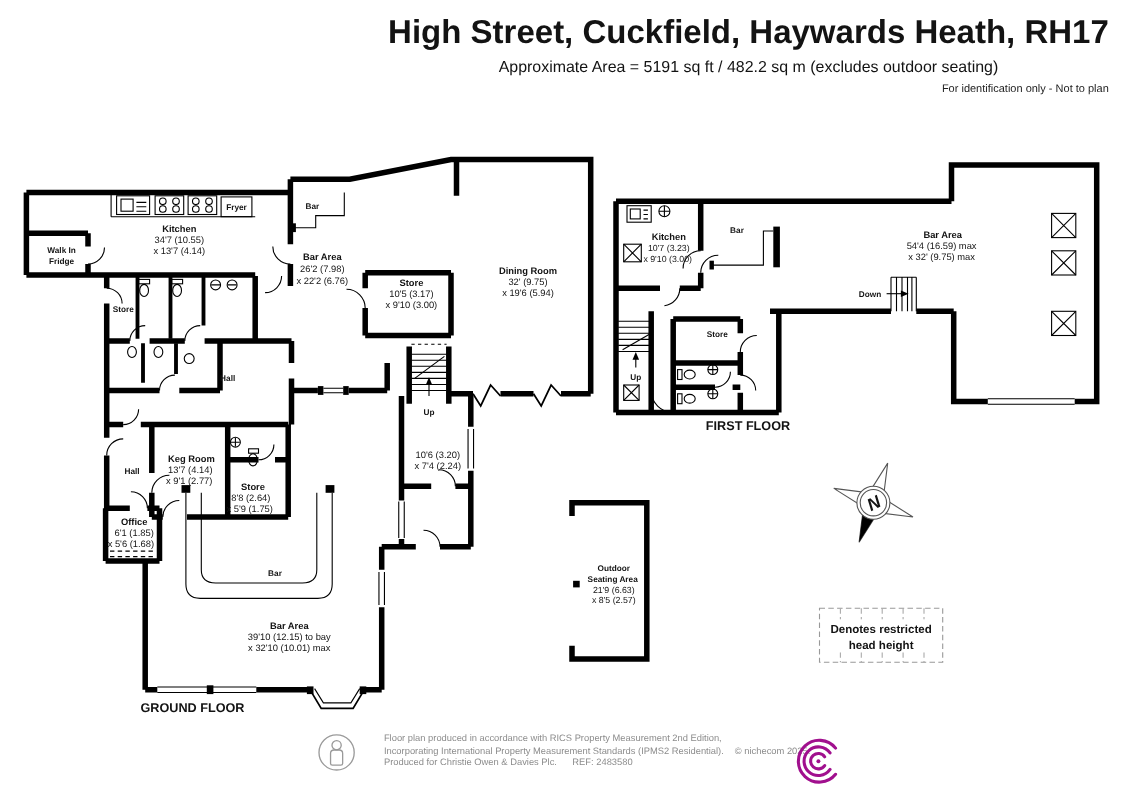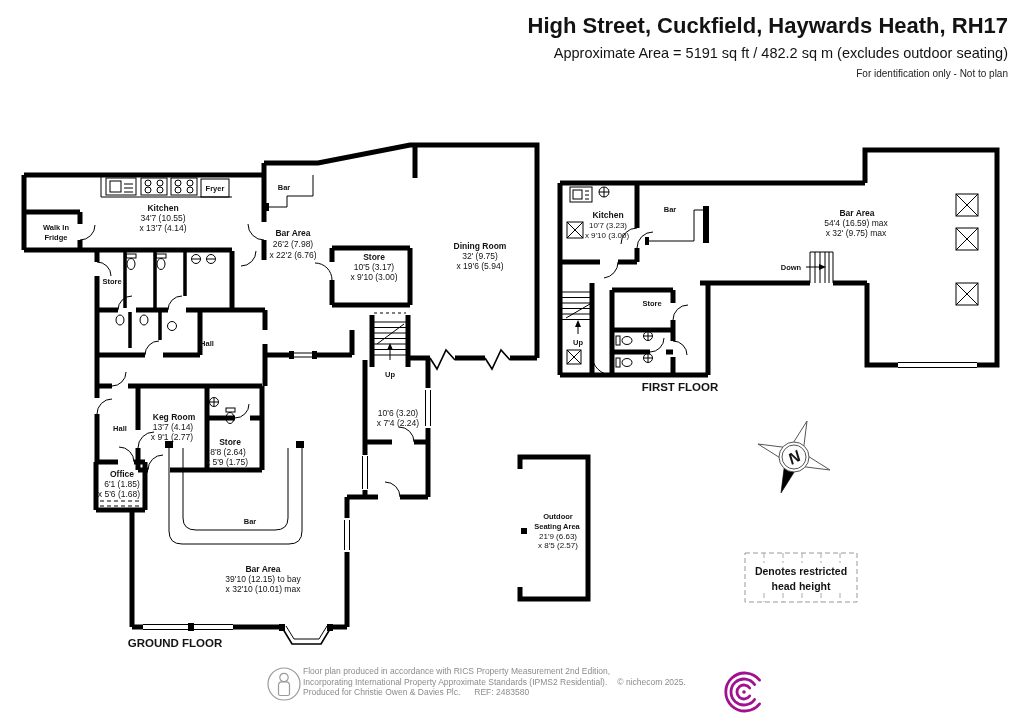--- a/index.html
+++ b/index.html
@@ -1,33 +1,33 @@
 <!DOCTYPE html>
 <html><head>
 <meta charset="utf-8">
 <style>
   html,body{margin:0;padding:0;background:#fff;}
   .page{position:relative;width:1024px;height:724px;background:#ffffff;overflow:hidden;
         font-family:"Liberation Sans",sans-serif;color:#111;}
   .header{position:absolute;top:13px;right:16px;text-align:right;}
-  .header .title{font-size:22px;font-weight:bold;color:#131313;}
-  .header .subtitle{font-size:14.5px;margin-top:6px;color:#131313;}
+  .header .title{font-size:30px;font-weight:bold;color:#131313;}
+  .header .subtitle{font-size:14.5px;margin-top:6px;color:#131313;text-align:center;}
   .header .note{font-size:10px;margin-top:7px;color:#222;}
   svg.plan{position:absolute;left:0;top:0;}
   svg text{fill:#131313;font-family:"Liberation Sans",sans-serif;}
   .lbl{font-size:8.5px;font-weight:bold;text-anchor:middle;}
   .dim{font-size:8.5px;font-weight:normal;text-anchor:middle;}
   .sm{font-size:7.5px;font-weight:bold;text-anchor:middle;}
   .flr{font-size:11.5px;font-weight:bold;text-anchor:middle;}
   .leg{font-size:10.5px;font-weight:bold;text-anchor:middle;}
   .w{stroke:#000;stroke-width:5;fill:none;}
   .w4{stroke:#000;stroke-width:3.5;fill:none;}
   .t{stroke:#000;stroke-width:1;fill:none;}
   .t15{stroke:#000;stroke-width:1.6;fill:none;}
-  .footer{position:absolute;left:266px;top:666px;display:flex;gap:0;align-items:flex-start;
+  .footer{position:absolute;left:288px;top:666px;display:flex;gap:24px;align-items:flex-start;
           color:#8c8c8c;font-size:8.5px;line-height:10.6px;}
   .footer .lines span{white-space:nowrap;}
   .cpy{margin-left:10px;}
   .ref{margin-left:14px;}
   .logo{position:absolute;left:712px;top:664px;}
 </style>
 </head>
 <body>
 
 <div class="page">
@@ -351,21 +351,21 @@
 
   <div class="footer">
     <svg width="37" height="37" viewBox="0 0 37 37">
       <circle cx="18" cy="18" r="16" fill="none" stroke="#9a9a9a" stroke-width="1.2"></circle>
       <circle cx="18" cy="11.5" r="4.2" fill="none" stroke="#9a9a9a" stroke-width="1.2"></circle>
       <path d="M 12.5 28 L 12.5 19 Q 12.5 15.8 15.8 15.8 L 20.2 15.8 Q 23.5 15.8 23.5 19 L 23.5 28 Q 23.5 29.5 21.8 29.5 L 14.2 29.5 Q 12.5 29.5 12.5 28 Z" fill="none" stroke="#9a9a9a" stroke-width="1.2"></path>
     </svg>
     <div class="lines">
       <div><span>Floor plan produced in accordance with RICS Property Measurement 2nd Edition,</span></div>
       <div>
-        <span>Incorporating International Property Approximate Standards (IPMS2 Residential).</span><span class="cpy">© nichecom 2025.</span>
+        <span>Incorporating International Property Measurement Standards (IPMS2 Residential).</span><span class="cpy">© nichecom 2025.</span>
       </div>
       <div>
         <span>Produced for Christie Owen &amp; Davies Plc.</span><span class="ref">REF: 2483580</span>
       </div>
     </div>
   </div>
 
   <svg class="logo" width="64" height="58" viewBox="0 0 64 58">
     <g stroke="#a1108e" stroke-width="2.8" fill="none" stroke-linecap="round">
       <path d="M 47.6 16.1 A 19 19 0 1 0 47.6 39.9"></path>

